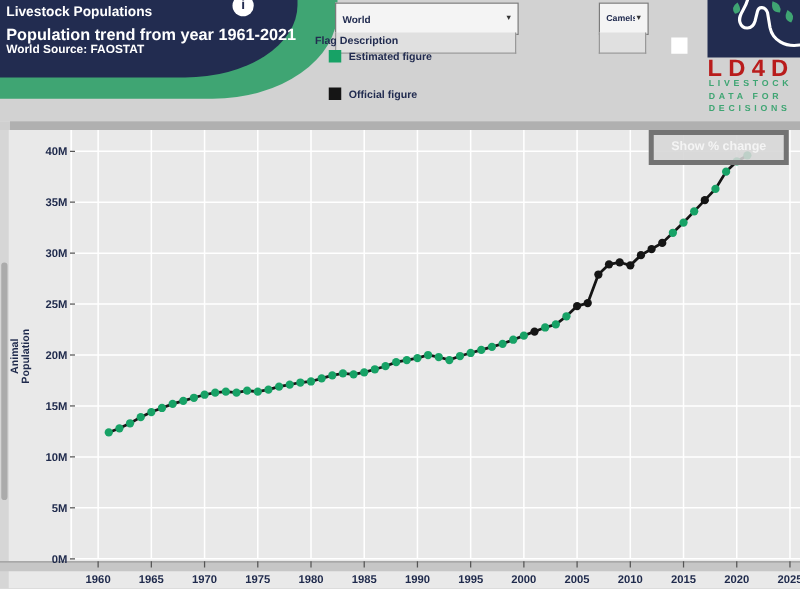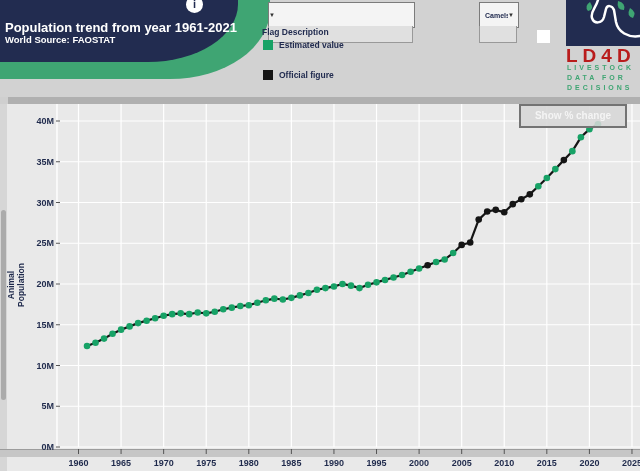--- a/index.html
+++ b/index.html
@@ -15,41 +15,41 @@
   .info-badge{left:186px;top:-4px;width:17px;height:17px;border-radius:50%;background:#fff;color:#222c50;
     font-size:11px;font-weight:bold;text-align:center;line-height:17px;}
 
   
   .dd{background:#f4f4f4;border:1px solid #7b7b7b;display:flex;align-items:center;}
   .dd .lbl{flex:1;padding-left:5px;font-size:8px;font-weight:bold;color:#222c50;white-space:nowrap;overflow:hidden;}
   .dd .caret{font-size:6px;color:#333;padding-right:4px;}
   .dd-sub{background:#e0e0e0;border:1px solid #999;border-top:none;}
 
   
-  .lgd-title{left:262px;top:27px;font-size:8.5px;font-weight:bold;color:#222c50;}
+  .lgd-title{left:252px;top:27px;font-size:8.5px;font-weight:bold;color:#222c50;}
   .lgd-row{display:flex;align-items:center;gap:6px;}
   .sw{width:10px;height:10px;}
   .lgd-lbl{font-size:8.5px;font-weight:bold;color:#222c50;}
 
   
   .logo-sq{left:566px;top:0;width:74px;height:46px;background:#222c50;}
   .logo-word{left:566px;top:45px;font-size:19px;font-weight:bold;color:#b91c1c;letter-spacing:5px;}
   .logo-tag{left:567px;color:#3fa573;font-size:7px;font-weight:bold;letter-spacing:3px;white-space:nowrap;}
   .white-sq{left:537px;top:30px;width:13px;height:13px;background:#fff;}
 
   
   .chart-bg{left:0;top:97px;width:640px;height:374px;background:#e9e9e9;}
   .sb-top{left:8px;top:97px;width:632px;height:7px;background:#b0b0b0;}
   .sb-corner{left:0;top:97px;width:8px;height:7px;background:#cfcfcf;}
   .sb-left{left:0;top:104px;width:7px;height:367px;background:#d6d6d6;}
   .sb-left-thumb{left:1px;top:106px;width:5px;height:190px;background:#ababab;border-radius:3px;}
   .x-band{left:0;top:449px;width:640px;height:7px;background:#c6c6c6;border-top:1px solid #9c9c9c;}
   #plot{left:0;top:104px;}
   .pct-btn{left:519px;top:104px;width:104px;height:20px;background:rgba(214,214,214,0.88);
-    border:2px solid #737373;color:#f4f4f4;font-size:10px;font-weight:bold;text-align:center;line-height:20px;}
+    border:4px solid #737373;color:#f4f4f4;font-size:10px;font-weight:bold;text-align:center;line-height:20px;}
   #plot text{font-family:"Liberation Sans",sans-serif;font-weight:bold;fill:#1f2a4c;}
 </style>
 </head>
 <body>
 
 <div class="stage">
 
   <div class="abs chart-bg"></div>
 
   <div class="abs sb-corner"></div>
@@ -192,39 +192,41 @@
       <circle cx="572.37" cy="47.15500000000003" r="3.3" fill="#17a266"></circle>
       <circle cx="580.885" cy="33.30000000000001" r="3.3" fill="#17a266"></circle>
       <circle cx="589.4000000000001" cy="25.149999999999977" r="3.3" fill="#17a266"></circle>
       <circle cx="597.9150000000001" cy="20.25999999999999" r="3.3" fill="#17a266"></circle>
     </svg>
 
   <div class="abs pct-btn">Show % change</div>
 
   <div class="abs hdr-green"></div>
   <div class="abs hdr-navy"></div>
+  <div class="abs hdr-title">Livestock Populations</div>
   <div class="abs hdr-sub">Population trend from year 1961-2021</div>
   <div class="abs hdr-src">World Source: FAOSTAT</div>
   <div class="abs info-badge">i</div>
 
   <div class="abs dd" style="left:268px;top:2px;width:145px;height:24px;">
+    <span class="lbl">World</span>
     <span class="caret">▼</span>
   </div>
   <div class="abs dd-sub" style="left:268px;top:26px;width:143px;height:16px;"></div>
 
   <div class="abs dd" style="left:479px;top:2px;width:38px;height:24px;">
     <span class="lbl" style="font-size:7px;">Camels</span>
     <span class="caret">▼</span>
   </div>
   <div class="abs dd-sub" style="left:479px;top:26px;width:36px;height:16px;"></div>
 
   <div class="abs lgd-title">Flag Description</div>
   <div class="abs lgd-row" style="left:263px;top:40px;">
     <span class="sw" style="background:#17a266;"></span>
-    <span class="lgd-lbl">Estimated value</span>
+    <span class="lgd-lbl">Estimated figure</span>
   </div>
   <div class="abs lgd-row" style="left:263px;top:70px;">
     <span class="sw" style="background:#151515;"></span>
     <span class="lgd-lbl">Official figure</span>
   </div>
 
   <div class="abs white-sq"></div>
 
   <div class="abs logo-sq">
     <svg width="74" height="46" viewBox="0 0 74 46">

